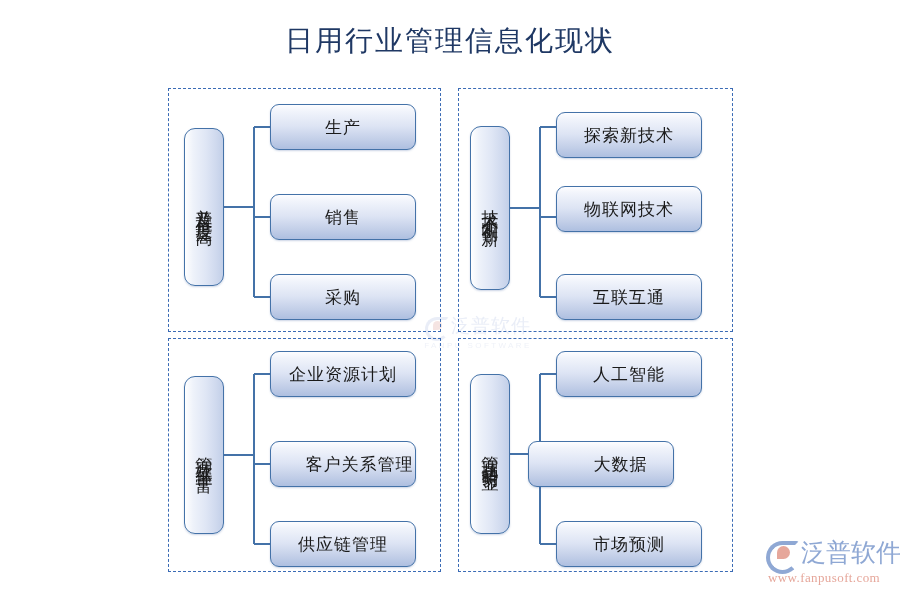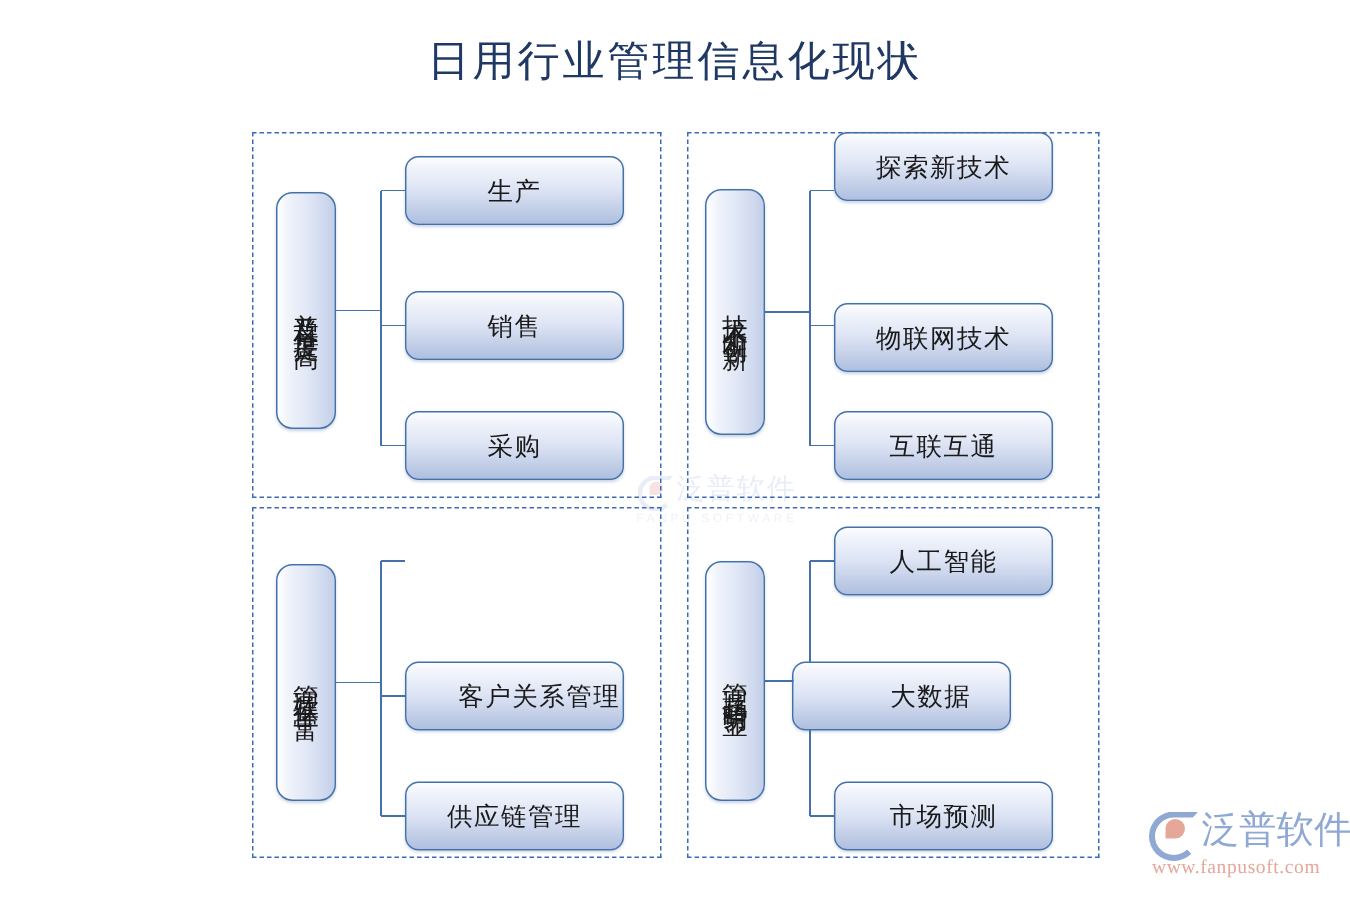--- a/index.html
+++ b/index.html
@@ -189,22 +189,22 @@
   }
 
   
   #n-tl-label { left: 184px; top: 128px; height: 158px; }
   #n-tl-1 { left: 270px; top: 104px; }
   #n-tl-2 { left: 270px; top: 194px; }
   #n-tl-3 { left: 270px; top: 274px; }
 
   
   #n-tr-label { left: 470px; top: 126px; height: 164px; }
-  #n-tr-1 { left: 556px; top: 88px; }
-  #n-tr-2 { left: 556px; top: 202px; text-align: center; }
+  #n-tr-1 { left: 556px; top: 112px; }
+  #n-tr-2 { left: 556px; top: 186px; text-align: center; }
   #n-tr-3 { left: 556px; top: 274px; }
 
   
   #n-bl-label { left: 184px; top: 376px; height: 158px; }
   #n-bl-1 { left: 270px; top: 351px; }
   #n-bl-2 { left: 270px; top: 441px; padding-left: 33px; }
   #n-bl-3 { left: 270px; top: 521px; }
 
   
   #n-br-label { left: 470px; top: 374px; height: 160px; }
@@ -265,20 +265,21 @@
   <div class="node leaf" id="n-tl-1">生产</div>
   <div class="node leaf" id="n-tl-2">销售</div>
   <div class="node leaf" id="n-tl-3">采购</div>
 
   <div class="node vlabel" id="n-tr-label">技术不断创新</div>
   <div class="node leaf" id="n-tr-1">探索新技术</div>
   <div class="node leaf" id="n-tr-2">物联网技术</div>
   <div class="node leaf" id="n-tr-3">互联互通</div>
 
   <div class="node vlabel" id="n-bl-label">管理软件丰富</div>
+  <div class="node leaf" id="n-bl-1">企业资源计划</div>
   <div class="node leaf" id="n-bl-2">客户关系管理</div>
   <div class="node leaf" id="n-bl-3">供应链管理</div>
 
   <div class="node vlabel" id="n-br-label">管理趋势明显</div>
   <div class="node leaf" id="n-br-1">人工智能</div>
   <div class="node leaf" id="n-br-2">大数据</div>
   <div class="node leaf" id="n-br-3">市场预测</div>
 
   <div class="corner-logo">
     <div class="cl-row">

